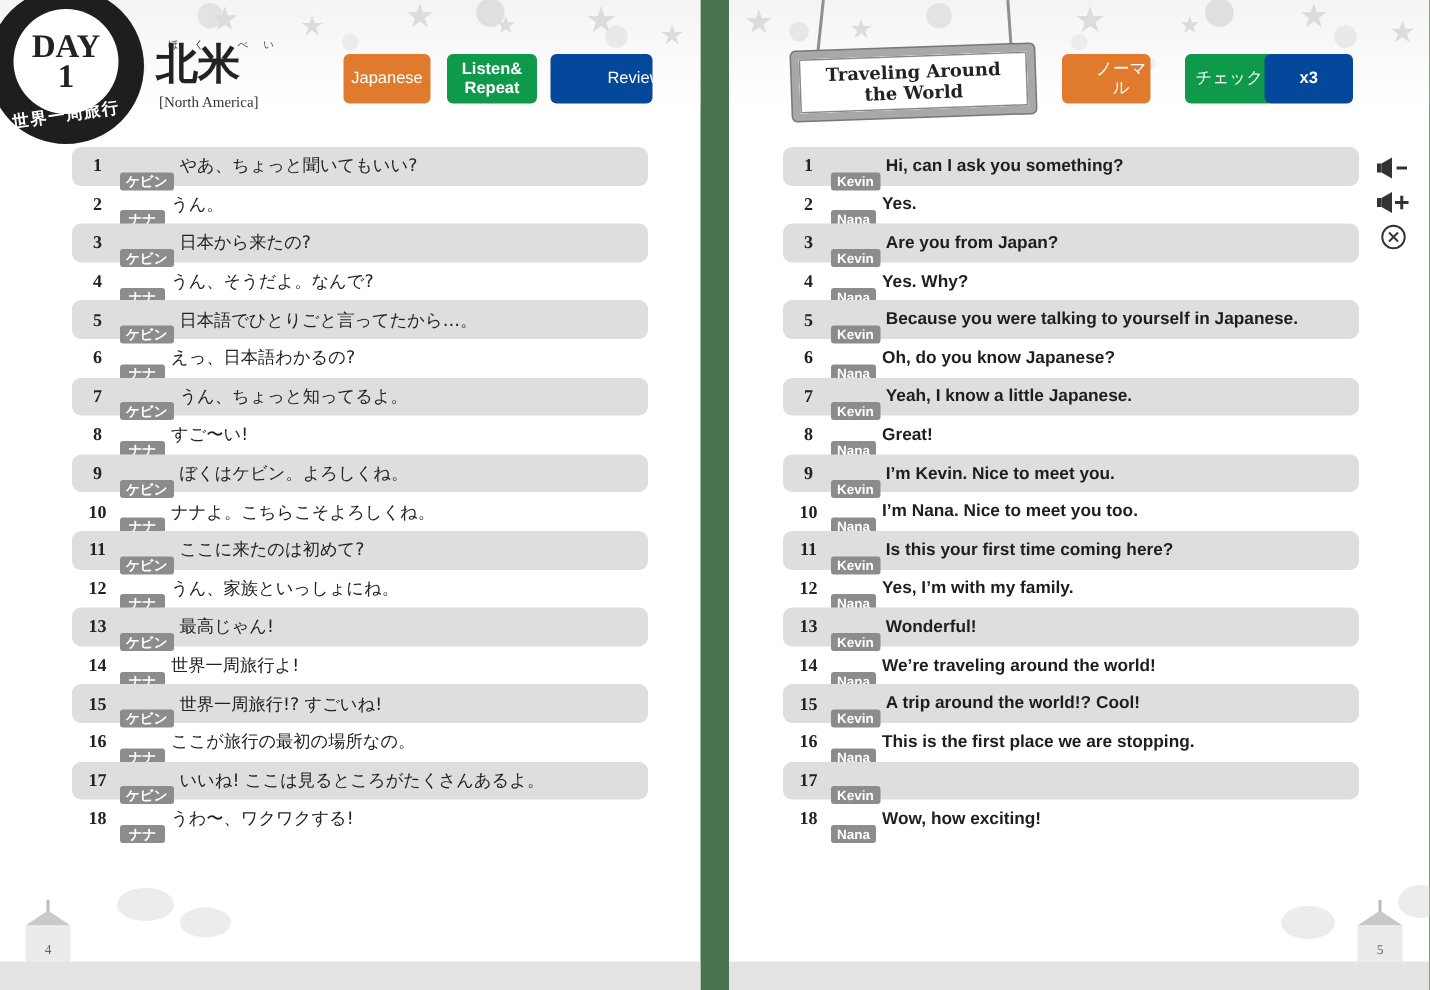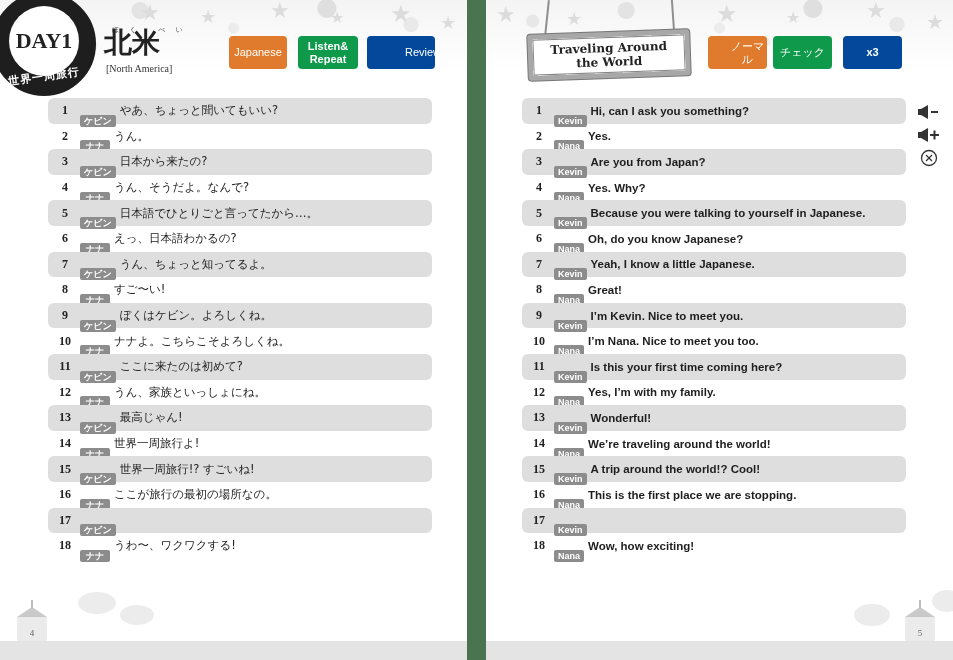--- a/index.html
+++ b/index.html
@@ -28,21 +28,21 @@
     .bottom-band { position: absolute; left: 0; right: 0; bottom: 0; height: 19px; background: #e4e4e4; }
 
     
     .day-badge {
       position: absolute; left: -8px; top: -8px; width: 104px; height: 104px; border-radius: 50%;
       background: #1e1e1e; border: 3px solid #1e1e1e;
       display: flex; align-items: center; justify-content: center;
     }
     .day-inner {
       width: 70px; height: 70px; border-radius: 50%; background: #fff;
-      display: flex; flex-direction: row; align-items: center; justify-content: center;
+      display: flex; flex-direction: column; align-items: center; justify-content: center;
       font-family: "Liberation Serif", "DejaVu Serif", serif; font-weight: bold; color: #222;
       margin-top: -6px;
     }
     .day-inner .day-word { font-size: 22px; line-height: 20px; }
     .day-inner .day-num { font-size: 22px; line-height: 20px; }
     .day-ring-text {
       position: absolute; bottom: 9px; left: 0; right: 0; text-align: center;
       color: #fff; font-size: 11px; font-weight: bold; letter-spacing: 1px;
       transform: rotate(-8deg);
     }
@@ -221,20 +221,21 @@
         <span class="text">世界一周旅行!? すごいね!</span>
       </div>
       <div class="line">
         <span class="num">16</span>
         <span class="speaker">ナナ</span>
         <span class="text">ここが旅行の最初の場所なの。</span>
       </div>
       <div class="line shaded">
         <span class="num">17</span>
         <span class="speaker">ケビン</span>
+        <span class="text">いいね! ここは見るところがたくさんあるよ。</span>
       </div>
       <div class="line">
         <span class="num">18</span>
         <span class="speaker">ナナ</span>
         <span class="text">うわ〜、ワクワクする!</span>
       </div>
     </div>
 
   <div class="cloud" style="left:78px;top:592px;width:38px;height:22px;"></div>
   <div class="cloud" style="left:120px;top:605px;width:34px;height:20px;"></div>
@@ -260,21 +261,21 @@
   <div class="sign">
     <div>
       <div>Traveling Around</div>
       <div>the World</div>
     </div>
   </div>
 
   <div class="btn btn-orange" style="left:222px;width:59px;padding-left:20px;">
     <span>ノーマル</span>
   </div>
-  <div class="btn btn-green" style="left:287px;width:59px;">
+  <div class="btn btn-green" style="left:304px;width:59px;">
     <span>チェック</span>
   </div>
   <div class="btn btn-blue" style="left:357px;width:59px;font-weight:bold;">
     <span>x3</span>
   </div>
 
   <div class="dialogue" id="right-dialogue">
       <div class="line shaded">
         <span class="num">1</span>
         <span class="speaker">Kevin</span>

